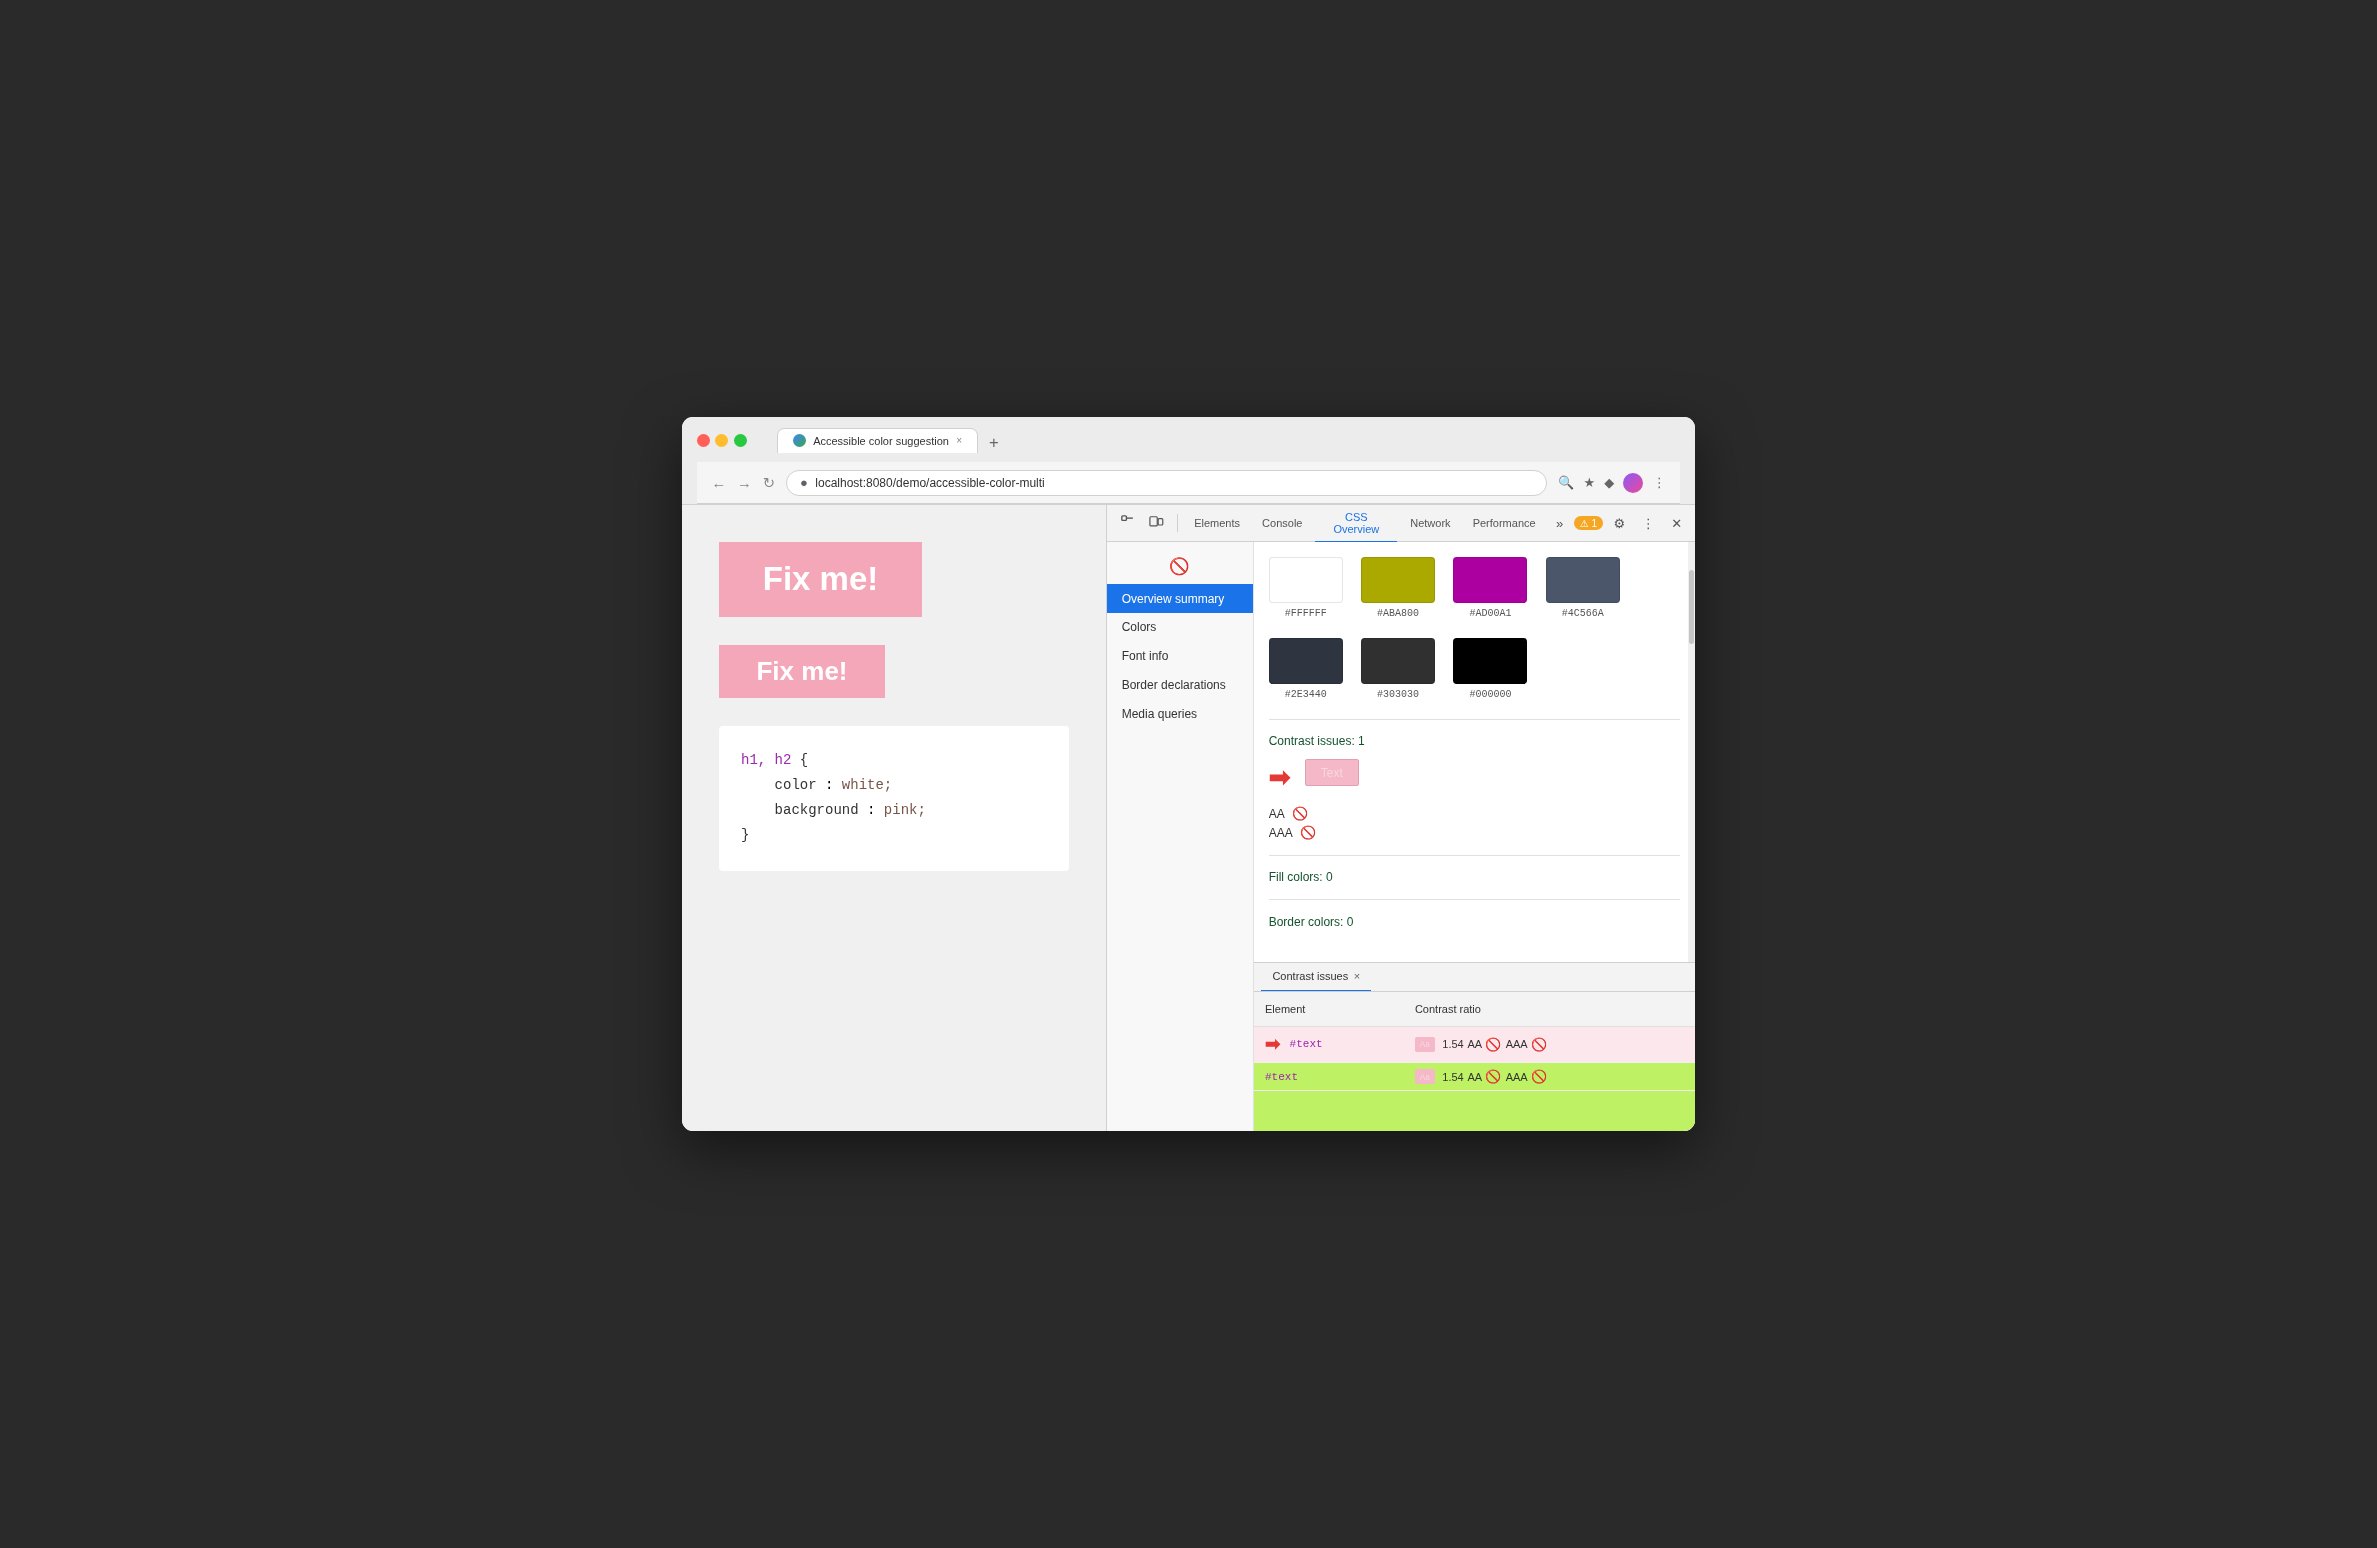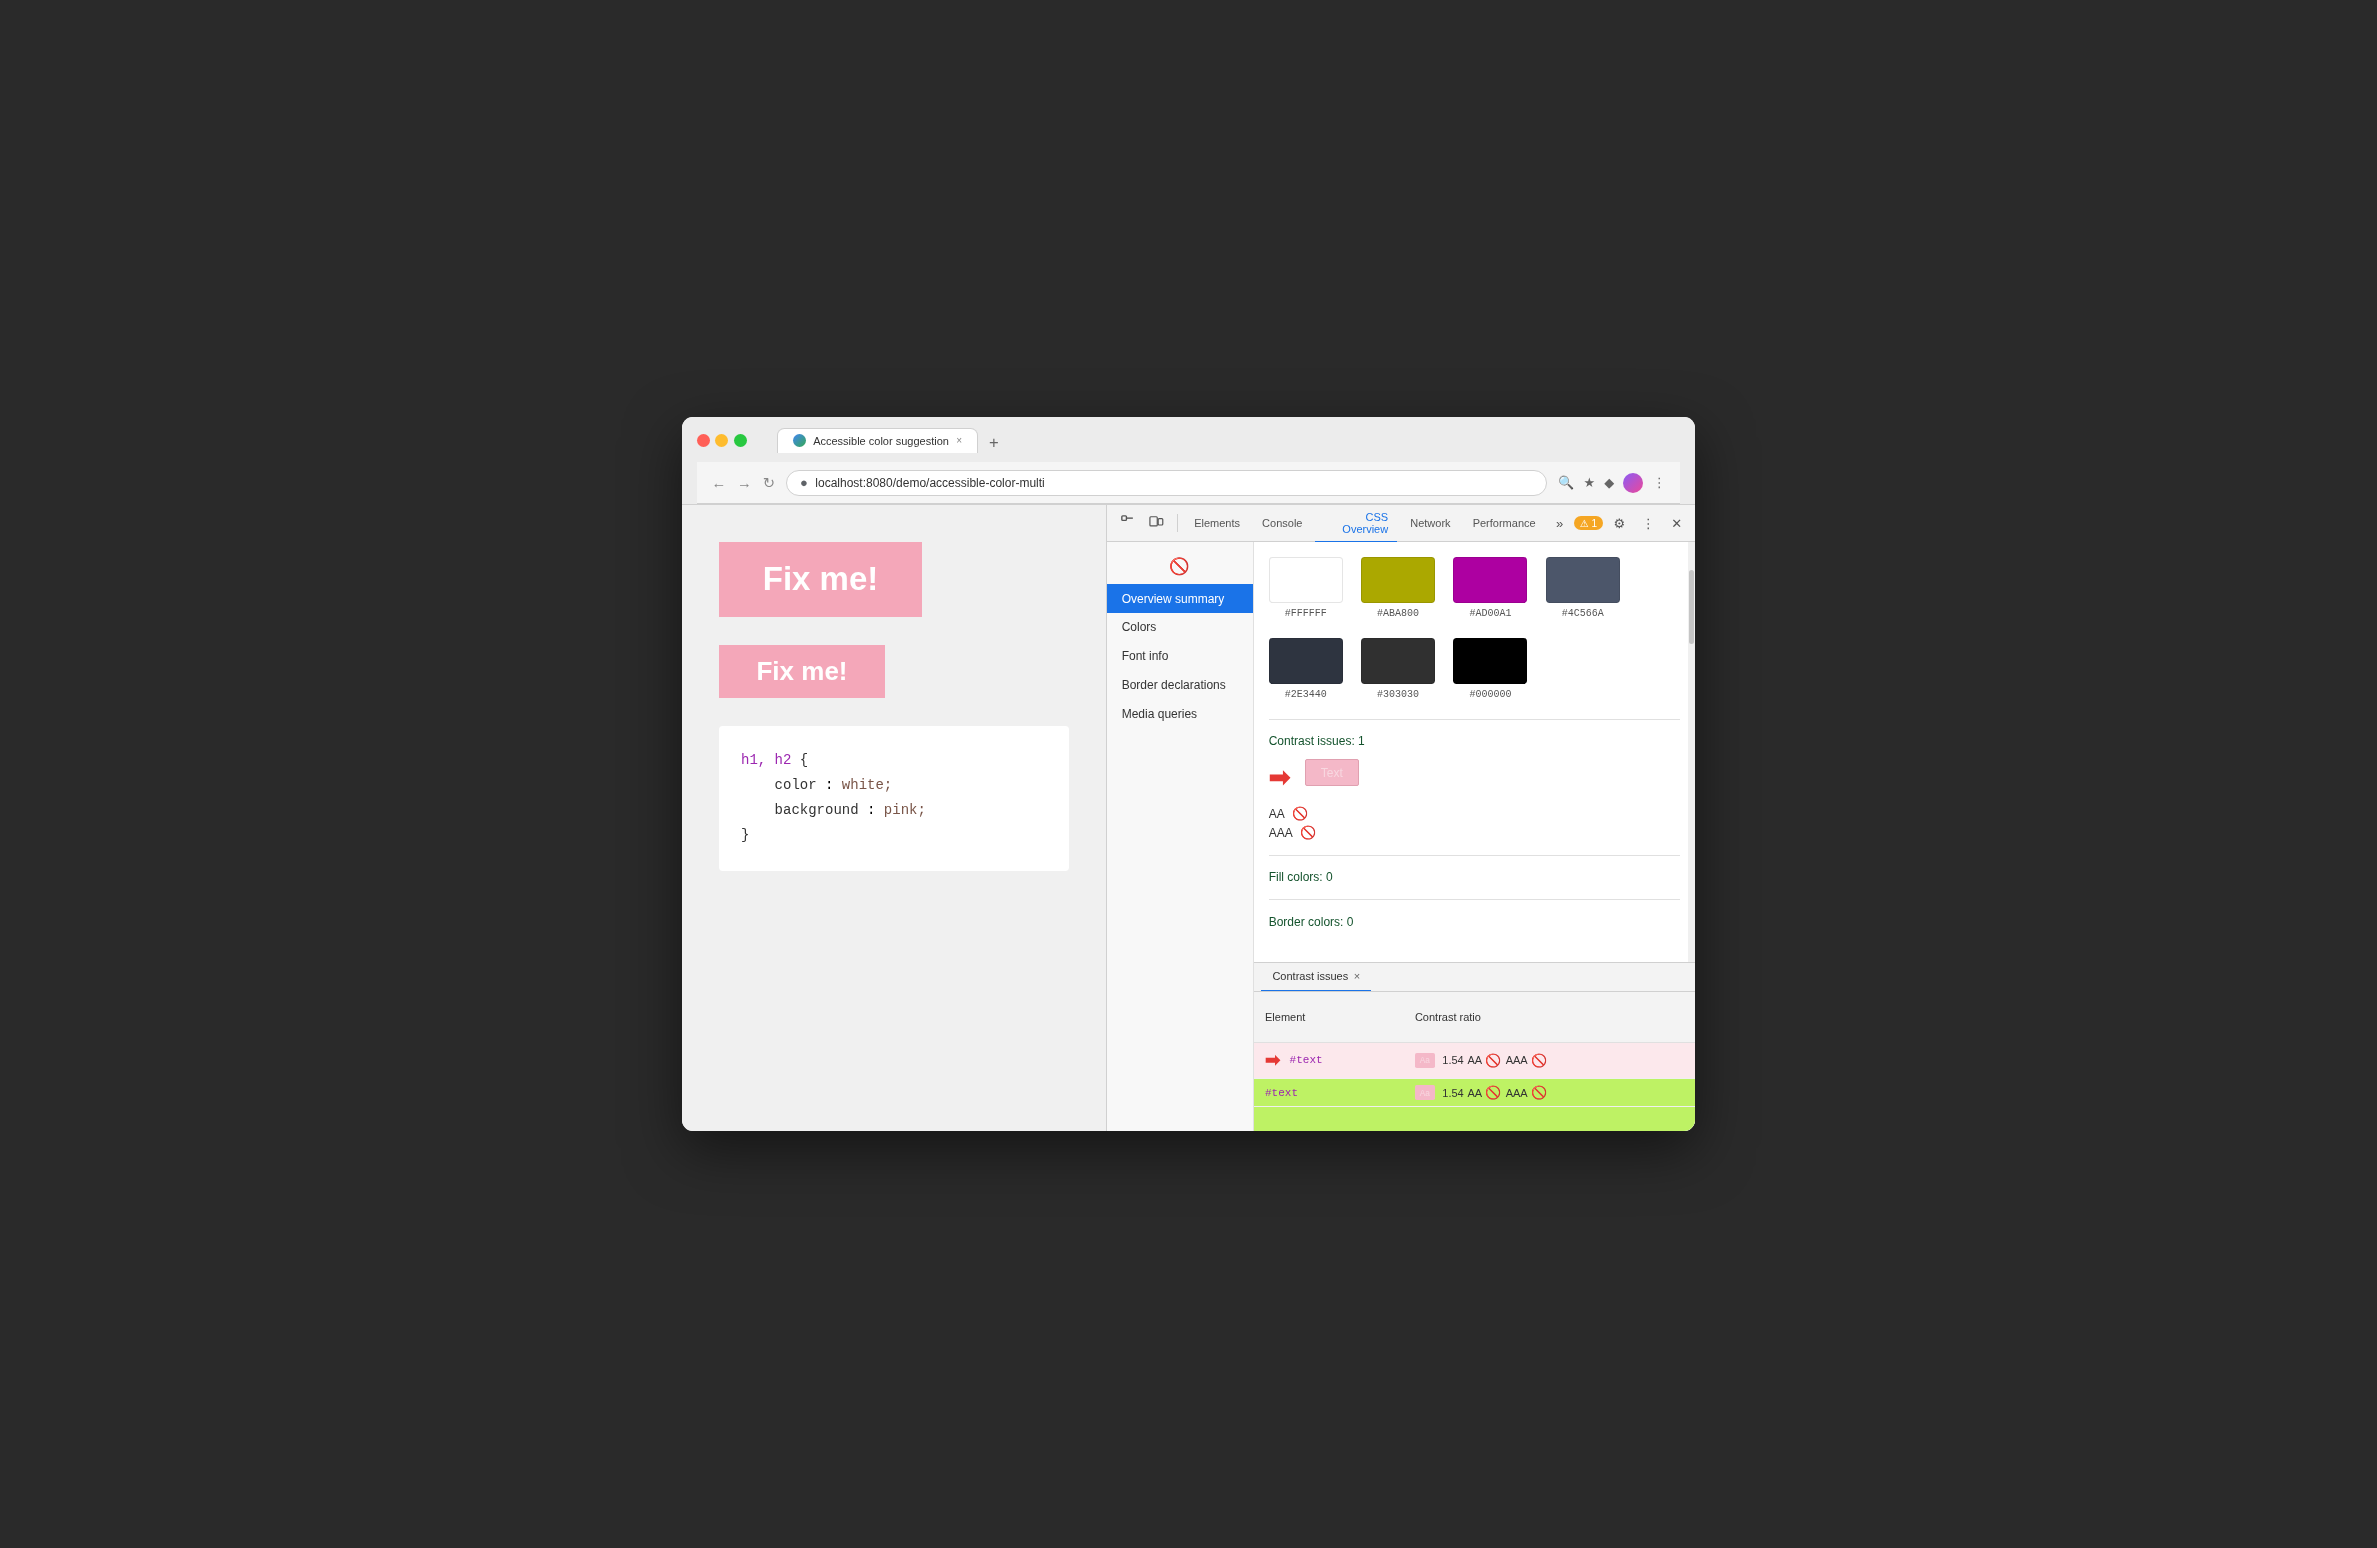--- a/index.html
+++ b/index.html
@@ -230,21 +230,20 @@
       padding: 0 9.2px;
       height: 37px;
       font-size: 11px;
       color: #555;
       border-bottom: 1.8px solid transparent;
     }
 
     .devtools-tab.active {
       color: #1a73e8;
       border-bottom-color: #1a73e8;
-      text-align: right;
     }
 
     .devtools-tab-more {
       background: none;
       border: none;
       cursor: pointer;
       padding: 3.7px 7.4px;
       color: #555;
       font-size: 13px;
     }
@@ -421,21 +420,21 @@
     }
 
     .bottom-table table {
       width: 100%;
       border-collapse: collapse;
       font-size: 11px;
     }
 
     .bottom-table th {
       background: #f3f3f3;
-      padding: 19px 11px;
+      padding: 11px 11px;
       text-align: left;
       border-bottom: 0.9px solid #e0e0e0;
       color: #333;
       font-weight: 500;
       margin-top: 13px;
     }
 
     .bottom-table td {
       padding: 6.4px 11px;
       border-bottom: 0.9px solid #f0f0f0;

